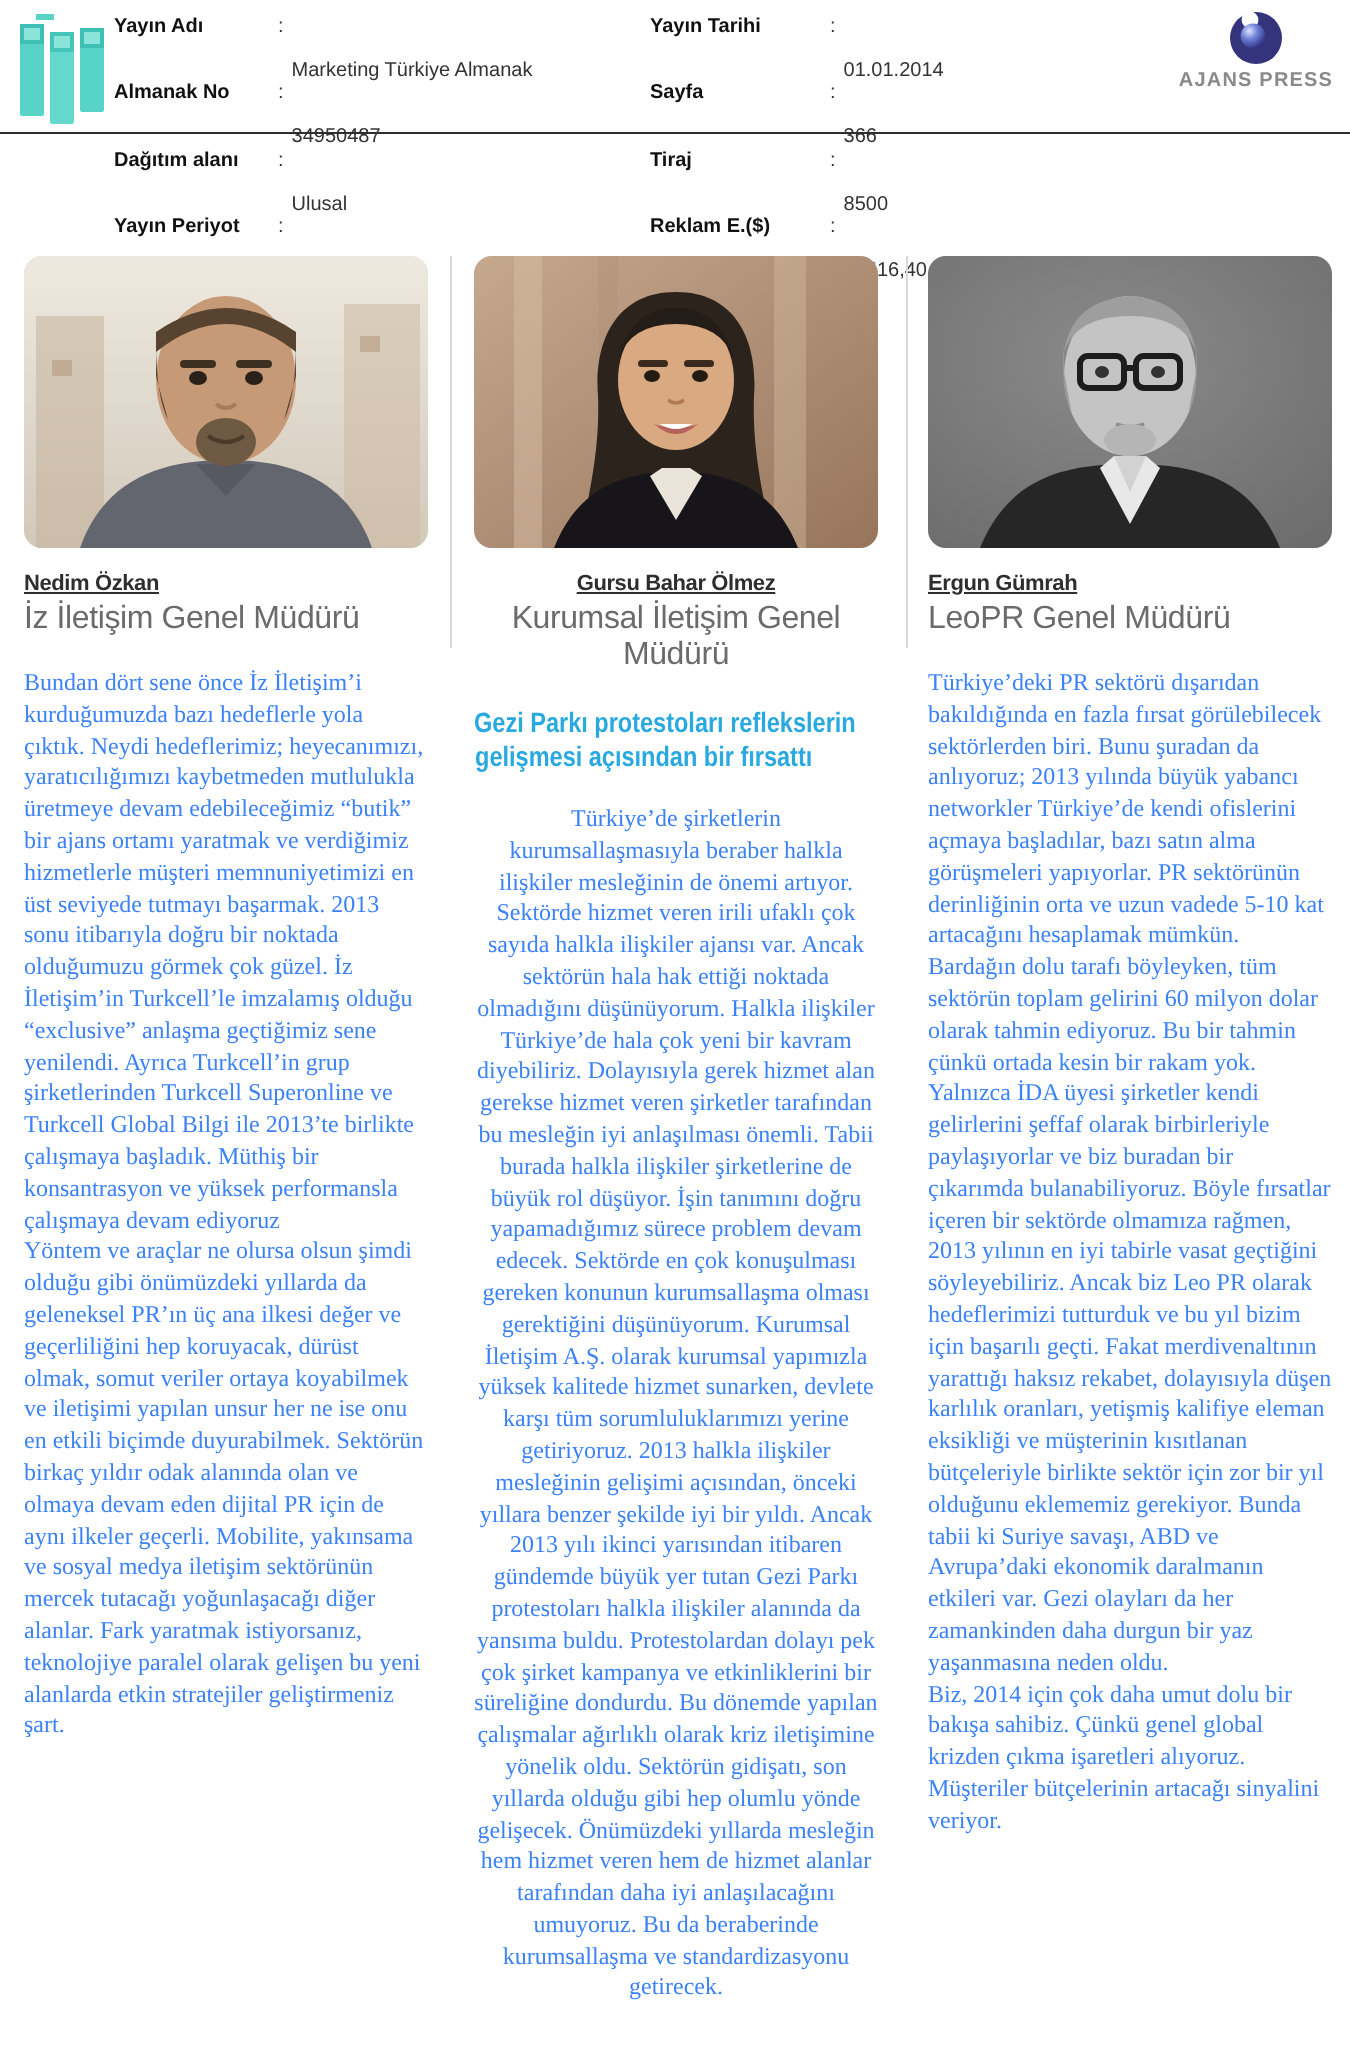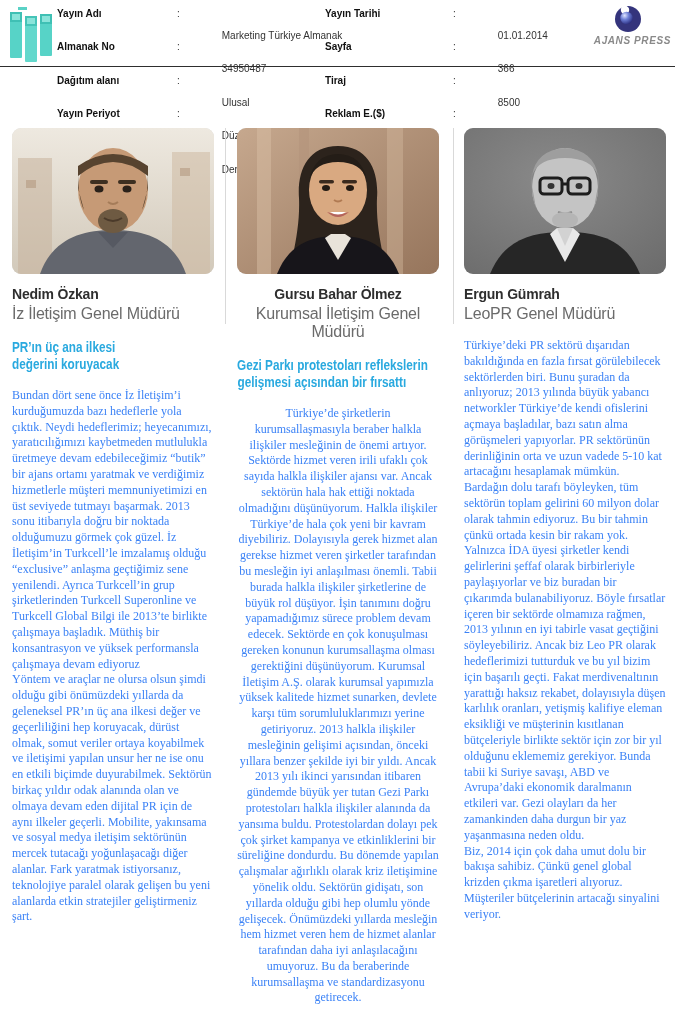--- a/index.html
+++ b/index.html
@@ -3,48 +3,48 @@
 <meta charset="utf-8">
 <style>
   html,body{margin:0;padding:0;background:#fff;}
   .page{position:relative;width:675px;height:1024px;background:#fff;overflow:hidden;
         font-family:"Liberation Sans",sans-serif;color:#333;}
 
   
   .thumb{position:absolute;left:8px;top:6px;width:46px;height:58px;}
   .meta-left{position:absolute;left:57px;top:8px;width:255px;}
   .meta-right{position:absolute;left:325px;top:8px;width:240px;}
-  .meta-row{display:flex;font-size:10px;line-height:11.4px;gap:38px;}
+  .meta-row{display:flex;font-size:10px;line-height:11.4px;}
   .meta-row .lbl{font-weight:bold;color:#111;}
   .meta-left .lbl{width:82px;flex:0 0 82px;}
   .meta-right .lbl{width:90px;flex:0 0 90px;}
   .meta-row .val{color:#333;white-space:nowrap;margin-top:22px;}
   .meta-row .colon{color:#333;margin-right:4px;}
 
-  .logo{position:absolute;left:585px;top:5px;width:86px;text-align:right;font-style:italic;}
+  .logo{position:absolute;left:585px;top:5px;width:86px;text-align:center;}
   .logo-mark{width:28px;height:28px;margin:0 auto;}
   .logo-text{font-size:10px;font-weight:bold;color:#8a8a8a;letter-spacing:0.6px;margin-top:2px;white-space:nowrap;}
 
   .top-rule{position:absolute;left:0;top:66px;width:675px;height:0;border-top:1.6px solid #2e2e2e;}
   .pub-banner{position:absolute;left:8px;top:71px;font-family:"DejaVu Sans Mono",monospace;
               font-size:10px;font-weight:bold;color:#4a4a4a;letter-spacing:3.2px;white-space:nowrap;}
 
   
   .col{position:absolute;top:128px;width:202px;}
   .col.c1{left:12px;}
   .col.c2{left:237px;text-align:center;}
   .col.c3{left:464px;}
   .col-divider{position:absolute;top:128px;width:0;height:196px;border-left:1px solid #d9d9d9;}
   .col-divider.d1{left:225px;}
   .col-divider.d2{left:453px;}
 
   .photo{width:202px;height:146px;border-radius:9px;overflow:hidden;background:#ddd;}
   .photo svg{display:block;width:100%;height:100%;}
 
-  .person-name{margin-top:12px;font-size:14px;font-weight:bold;color:#2e2e2e;letter-spacing:-0.2px;}
+  .person-name{margin-top:12px;font-size:11px;font-weight:bold;color:#2e2e2e;letter-spacing:-0.2px;text-decoration:underline;}
   .person-role{margin-top:3px;font-size:16px;color:#6b6b6b;letter-spacing:-0.2px;}
 
   .headline{margin-top:16px;}
   .headline .hl{font-size:14px;font-weight:bold;color:#29a9df;line-height:17px;white-space:nowrap;
                 transform:scaleX(0.84);transform-origin:0 50%;}
 
   .body-text{margin-top:15px;font-family:"Liberation Serif",serif;font-size:12px;
              line-height:15.8px;color:#3b82f6;}
   .body-text p{margin:0;}
 </style>
@@ -168,24 +168,20 @@
         <rect x="106" y="52" width="18" height="4" rx="2" fill="#3d2f21"></rect>
         <ellipse cx="87" cy="61" rx="4.5" ry="3.5" fill="#2a211a"></ellipse>
         <ellipse cx="115" cy="61" rx="4.5" ry="3.5" fill="#2a211a"></ellipse>
         <path d="M96,74 Q101,78 106,74" stroke="#a57c59" stroke-width="2" fill="none"></path>
         <ellipse cx="101" cy="93" rx="15" ry="12" fill="#6e5a42"></ellipse>
         <path d="M92,90 Q101,96 110,90" stroke="#4b3a2a" stroke-width="2" fill="none"></path>
       </svg>
     </div>
     <div class="person-name">Nedim Özkan</div>
     <div class="person-role">İz İletişim Genel Müdürü</div>
-    <div class="headline">
-      <div class="hl">PR’ın üç ana ilkesi</div>
-      <div class="hl">değerini koruyacak</div>
-    </div>
     <div class="body-text">
       <p>Bundan dört sene önce İz İletişim’i kurduğumuzda bazı hedeflerle yola çıktık. Neydi hedeflerimiz; heyecanımızı, yaratıcılığımızı kaybetmeden mutlulukla üretmeye devam edebileceğimiz “butik” bir ajans ortamı yaratmak ve verdiğimiz hizmetlerle müşteri memnuniyetimizi en üst seviyede tutmayı başarmak. 2013 sonu itibarıyla doğru bir noktada olduğumuzu görmek çok güzel. İz İletişim’in Turkcell’le imzalamış olduğu “exclusive” anlaşma geçtiğimiz sene yenilendi. Ayrıca Turkcell’in grup şirketlerinden Turkcell Superonline ve Turkcell Global Bilgi ile 2013’te birlikte çalışmaya başladık. Müthiş bir konsantrasyon ve yüksek performansla çalışmaya devam ediyoruz</p>
       <p>Yöntem ve araçlar ne olursa olsun şimdi olduğu gibi önümüzdeki yıllarda da geleneksel PR’ın üç ana ilkesi değer ve geçerliliğini hep koruyacak, dürüst olmak, somut veriler ortaya koyabilmek ve iletişimi yapılan unsur her ne ise onu en etkili biçimde duyurabilmek. Sektörün birkaç yıldır odak alanında olan ve olmaya devam eden dijital PR için de aynı ilkeler geçerli. Mobilite, yakınsama ve sosyal medya iletişim sektörünün mercek tutacağı yoğunlaşacağı diğer alanlar. Fark yaratmak istiyorsanız, teknolojiye paralel olarak gelişen bu yeni alanlarda etkin stratejiler geliştirmeniz şart.</p>
     </div>
   </div>
 
   <div class="col c2">
     <div class="photo">
       <svg viewBox="0 0 202 146" xmlns="http://www.w3.org/2000/svg">
         <defs>

